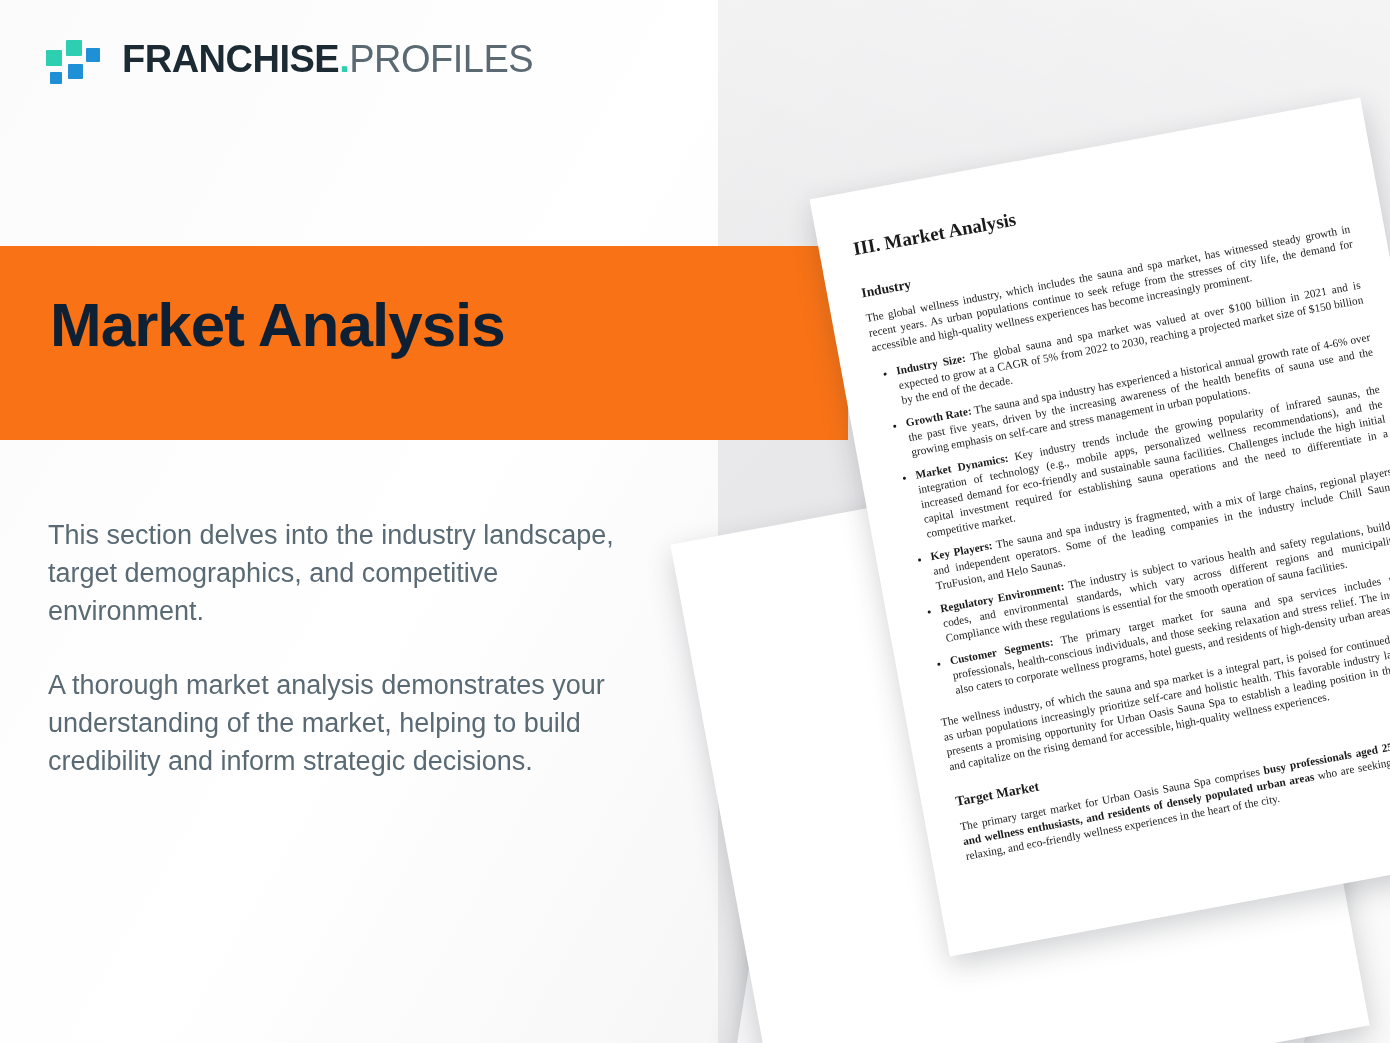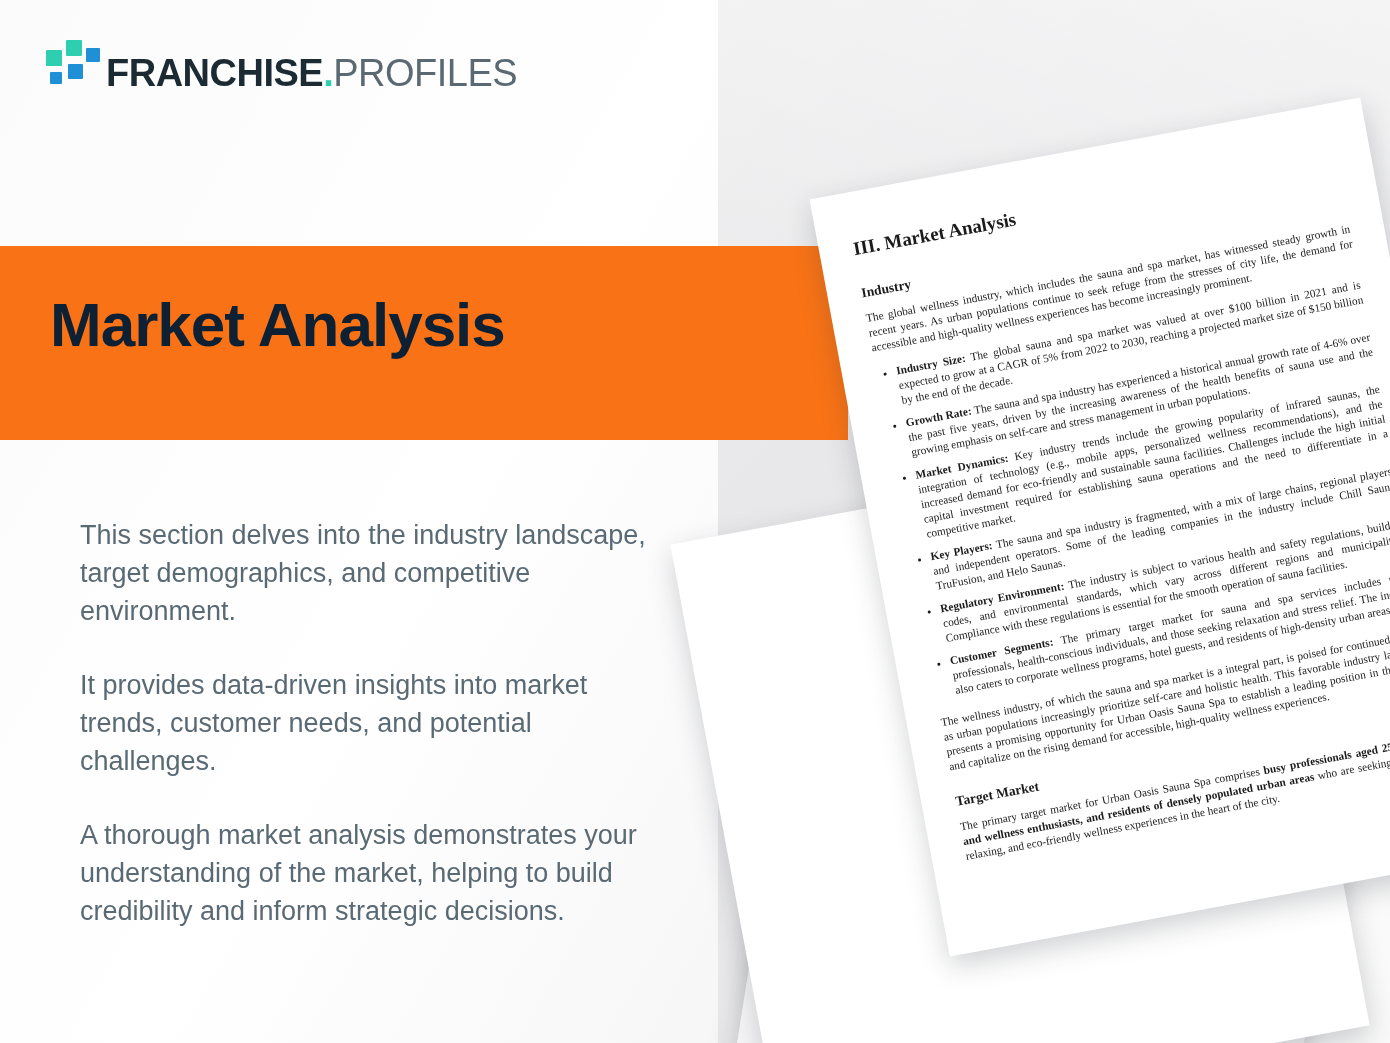--- a/index.html
+++ b/index.html
@@ -41,22 +41,22 @@
     left: 0; top: 0;
     width: 760px; height: 1043px;
     background: linear-gradient(120deg, #fbfbfb 0%, #ffffff 55%, #f6f6f7 100%);
   }
   
   .logo {
     position: absolute;
     left: 46px;
     top: 40px;
     display: flex;
-    align-items: flex-end;
-    gap: 4px;
+    align-items: flex-start;
+    gap: 20px;
   }
   .logo-mark {
     position: relative;
     width: 56px;
     height: 52px;
   }
   .logo-mark i {
     position: absolute;
     display: block;
     border-radius: 1px;
@@ -101,21 +101,20 @@
   
   .body-copy {
     position: absolute;
     left: 48px;
     top: 516px;
     width: 576px;
     color: #5a6a74;
     font-size: 27px;
     line-height: 38px;
     font-weight: 400;
-    margin-left: 32px;
   }
   .body-copy p { margin: 0 0 36px 0; }
   .body-copy p:last-child { margin-bottom: 0; }
 
   
   .papers {
     position: absolute;
     left: 700px;
     top: 120px;
     width: 700px;
@@ -235,21 +234,20 @@
       <span class="b">FRANCHISE</span><span class="dot">.</span><span class="l">PROFILES</span>
     </span>
   </div>
 
   <div class="title-band">
     <h1>Market Analysis</h1>
   </div>
 
   <div class="body-copy">
     <p>This section delves into the industry landscape, target demographics, and competitive environment.</p>
-    <p>It provides data-driven insights into market trends, customer needs, and potential challenges.</p>
     <p>A thorough market analysis demonstrates your understanding of the market, helping to build credibility and inform strategic decisions.</p>
   </div>
 
   <div class="papers">
 
     <div class="sheet sheet-back-a"></div>
     <div class="sheet sheet-back-b"></div>
     <div class="sheet sheet-mid"></div>
 
     <div class="mid-text">50, who are of the city.</div>

